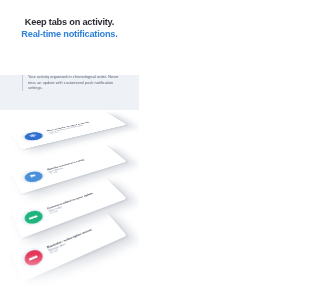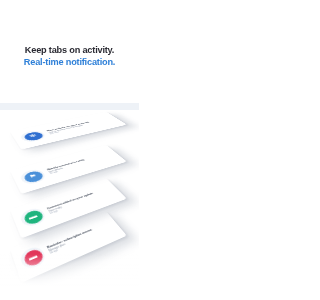--- a/index.html
+++ b/index.html
@@ -12,21 +12,20 @@
   }
 
   
   .header {
     position:absolute;
     top:0; left:0; width:139px; height:75px;
     background:#ffffff;
     z-index:30;
     text-align:center;
     padding-top:16px;
-    margin-top:28px;
   }
   .headline-1 {
     font-size:9.2px;
     font-weight:600;
     color:#2b2b33;
     letter-spacing:-0.2px;
     line-height:12px;
     white-space:nowrap;
   }
   .headline-2 {
@@ -150,21 +149,21 @@
     background:linear-gradient(to bottom, rgba(255,255,255,0) 0%, #ffffff 72%);
     z-index:25;
     pointer-events:none;
   }
 </style>
 </head>
 <body>
 
 <div class="header">
   <div class="headline-1">Keep tabs on activity.</div>
-  <div class="headline-2">Real-time notification.</div>
+  <div class="headline-2">Real-time notifications.</div>
 </div>
 
 <div class="panel"></div>
 
 <div class="body-block">
   <div class="divider"></div>
   <div class="body-copy">Your activity organized in chronological order. Never miss an update with customized push notification settings.</div>
 </div>
 
 <div class="stage">

